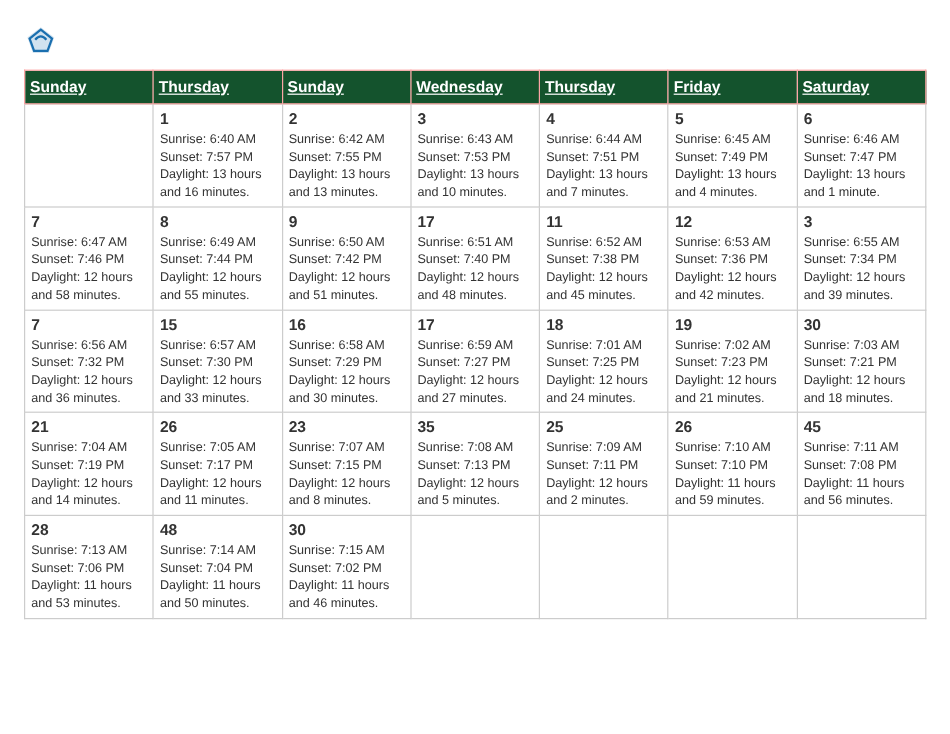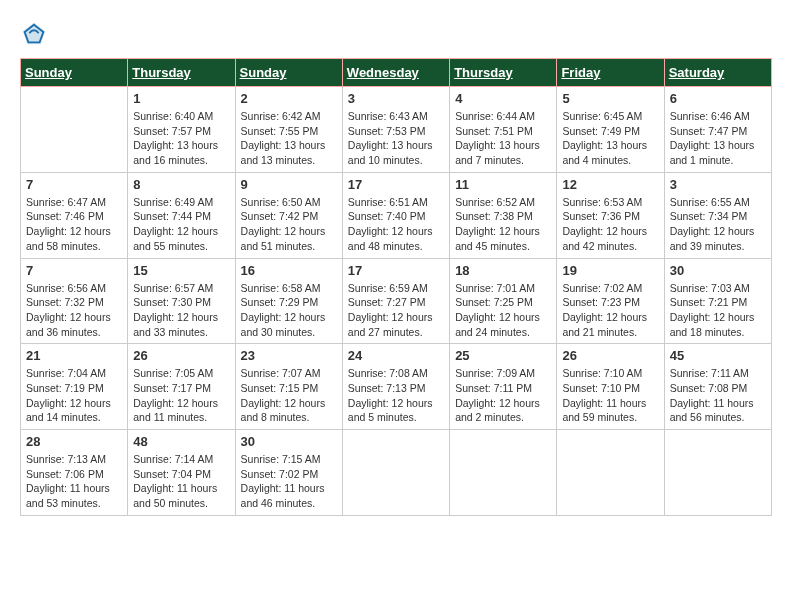--- a/index.html
+++ b/index.html
@@ -213,21 +213,21 @@
         </td>
         <td>
           <span class="day-number">26</span>
           <div class="day-info">Sunrise: 7:05 AM<br>Sunset: 7:17 PM<br>Daylight: 12 hours and 11 minutes.</div>
         </td>
         <td>
           <span class="day-number">23</span>
           <div class="day-info">Sunrise: 7:07 AM<br>Sunset: 7:15 PM<br>Daylight: 12 hours and 8 minutes.</div>
         </td>
         <td>
-          <span class="day-number">24</span>
+          <span class="day-number">35</span>
           <div class="day-info">Sunrise: 7:08 AM<br>Sunset: 7:13 PM<br>Daylight: 12 hours and 5 minutes.</div>
         </td>
         <td>
           <span class="day-number">25</span>
           <div class="day-info">Sunrise: 7:09 AM<br>Sunset: 7:11 PM<br>Daylight: 12 hours and 2 minutes.</div>
         </td>
         <td>
           <span class="day-number">26</span>
           <div class="day-info">Sunrise: 7:10 AM<br>Sunset: 7:10 PM<br>Daylight: 11 hours and 59 minutes.</div>
         </td>

